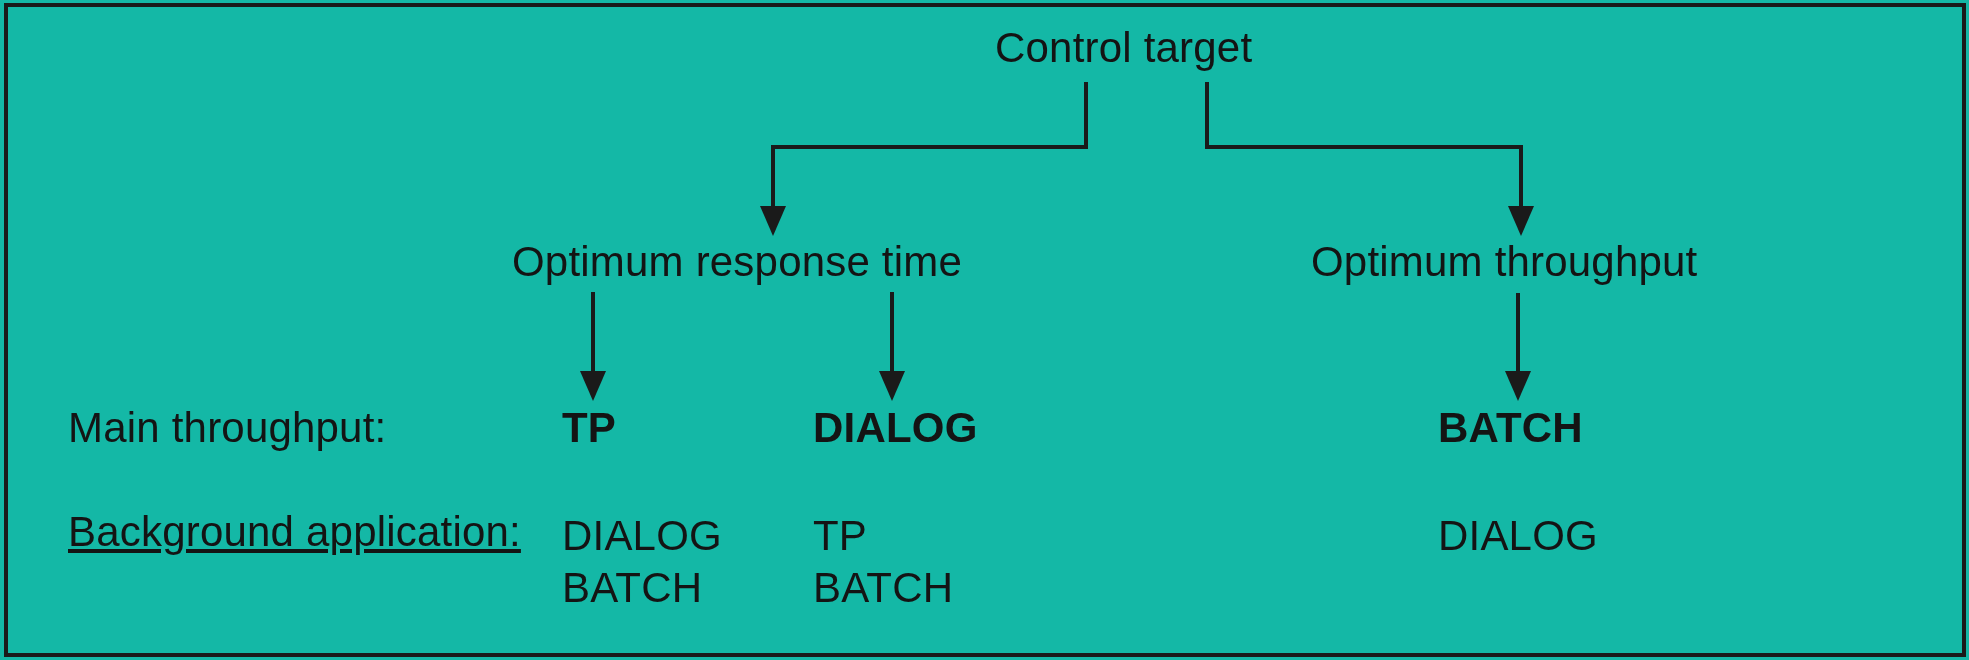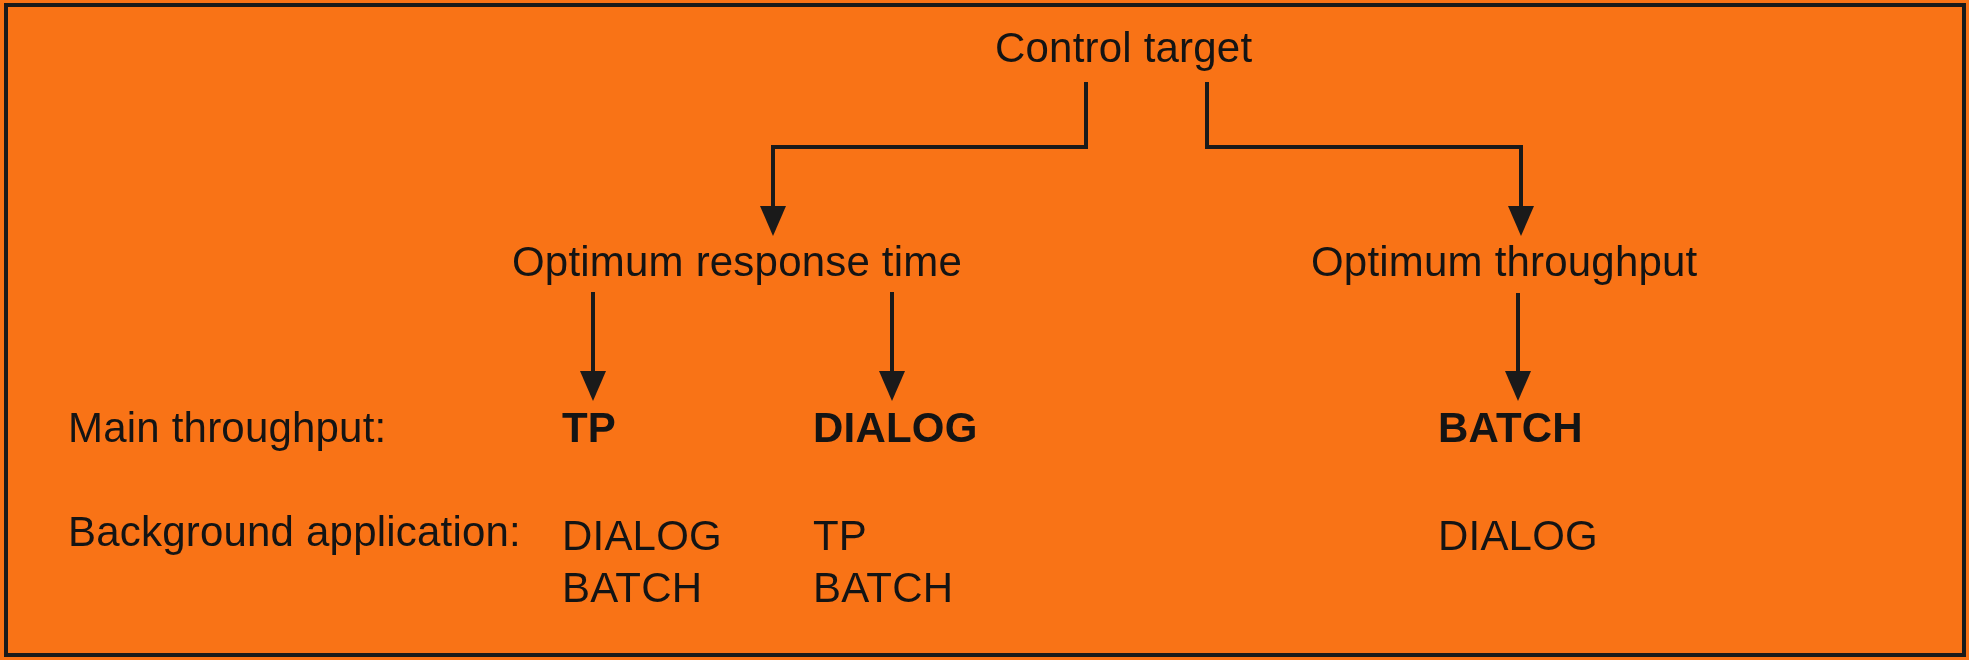--- a/index.html
+++ b/index.html
@@ -4,21 +4,21 @@
 <style>
   html, body {
     margin: 0;
     padding: 0;
     background: #ffffff;
   }
   #screenshot {
     position: relative;
     width: 1969px;
     height: 660px;
-    background: #f97316;
+    background: #14b8a6;
     overflow: hidden;
     font-family: "Liberation Sans", sans-serif;
     color: #141414;
   }
   .frame {
     position: absolute;
     left: 4px;
     top: 3px;
     width: 1954px;
     height: 646px;
@@ -41,21 +41,21 @@
   }
   .stack span { display: block; }
   
   #lbl-root       { left: 995px;  top: 26px; }
   #lbl-resp       { left: 512px;  top: 240px; }
   #lbl-thru       { left: 1311px; top: 240px; }
   #lbl-main-row   { left: 68px;   top: 406px; }
   #lbl-main-tp    { left: 562px;  top: 406px; }
   #lbl-main-dlg   { left: 813px;  top: 406px; }
   #lbl-main-batch { left: 1438px; top: 406px; }
-  #lbl-bg-row     { left: 68px;   top: 510px; }
+  #lbl-bg-row     { left: 68px;   top: 510px; text-decoration: underline; }
   #col1-stack     { left: 562px;  top: 510px; }
   #col2-stack     { left: 813px;  top: 510px; }
   #col3-stack     { left: 1438px; top: 510px; }
   svg.connectors {
     position: absolute;
     left: 0;
     top: 0;
     width: 1969px;
     height: 660px;
   }

